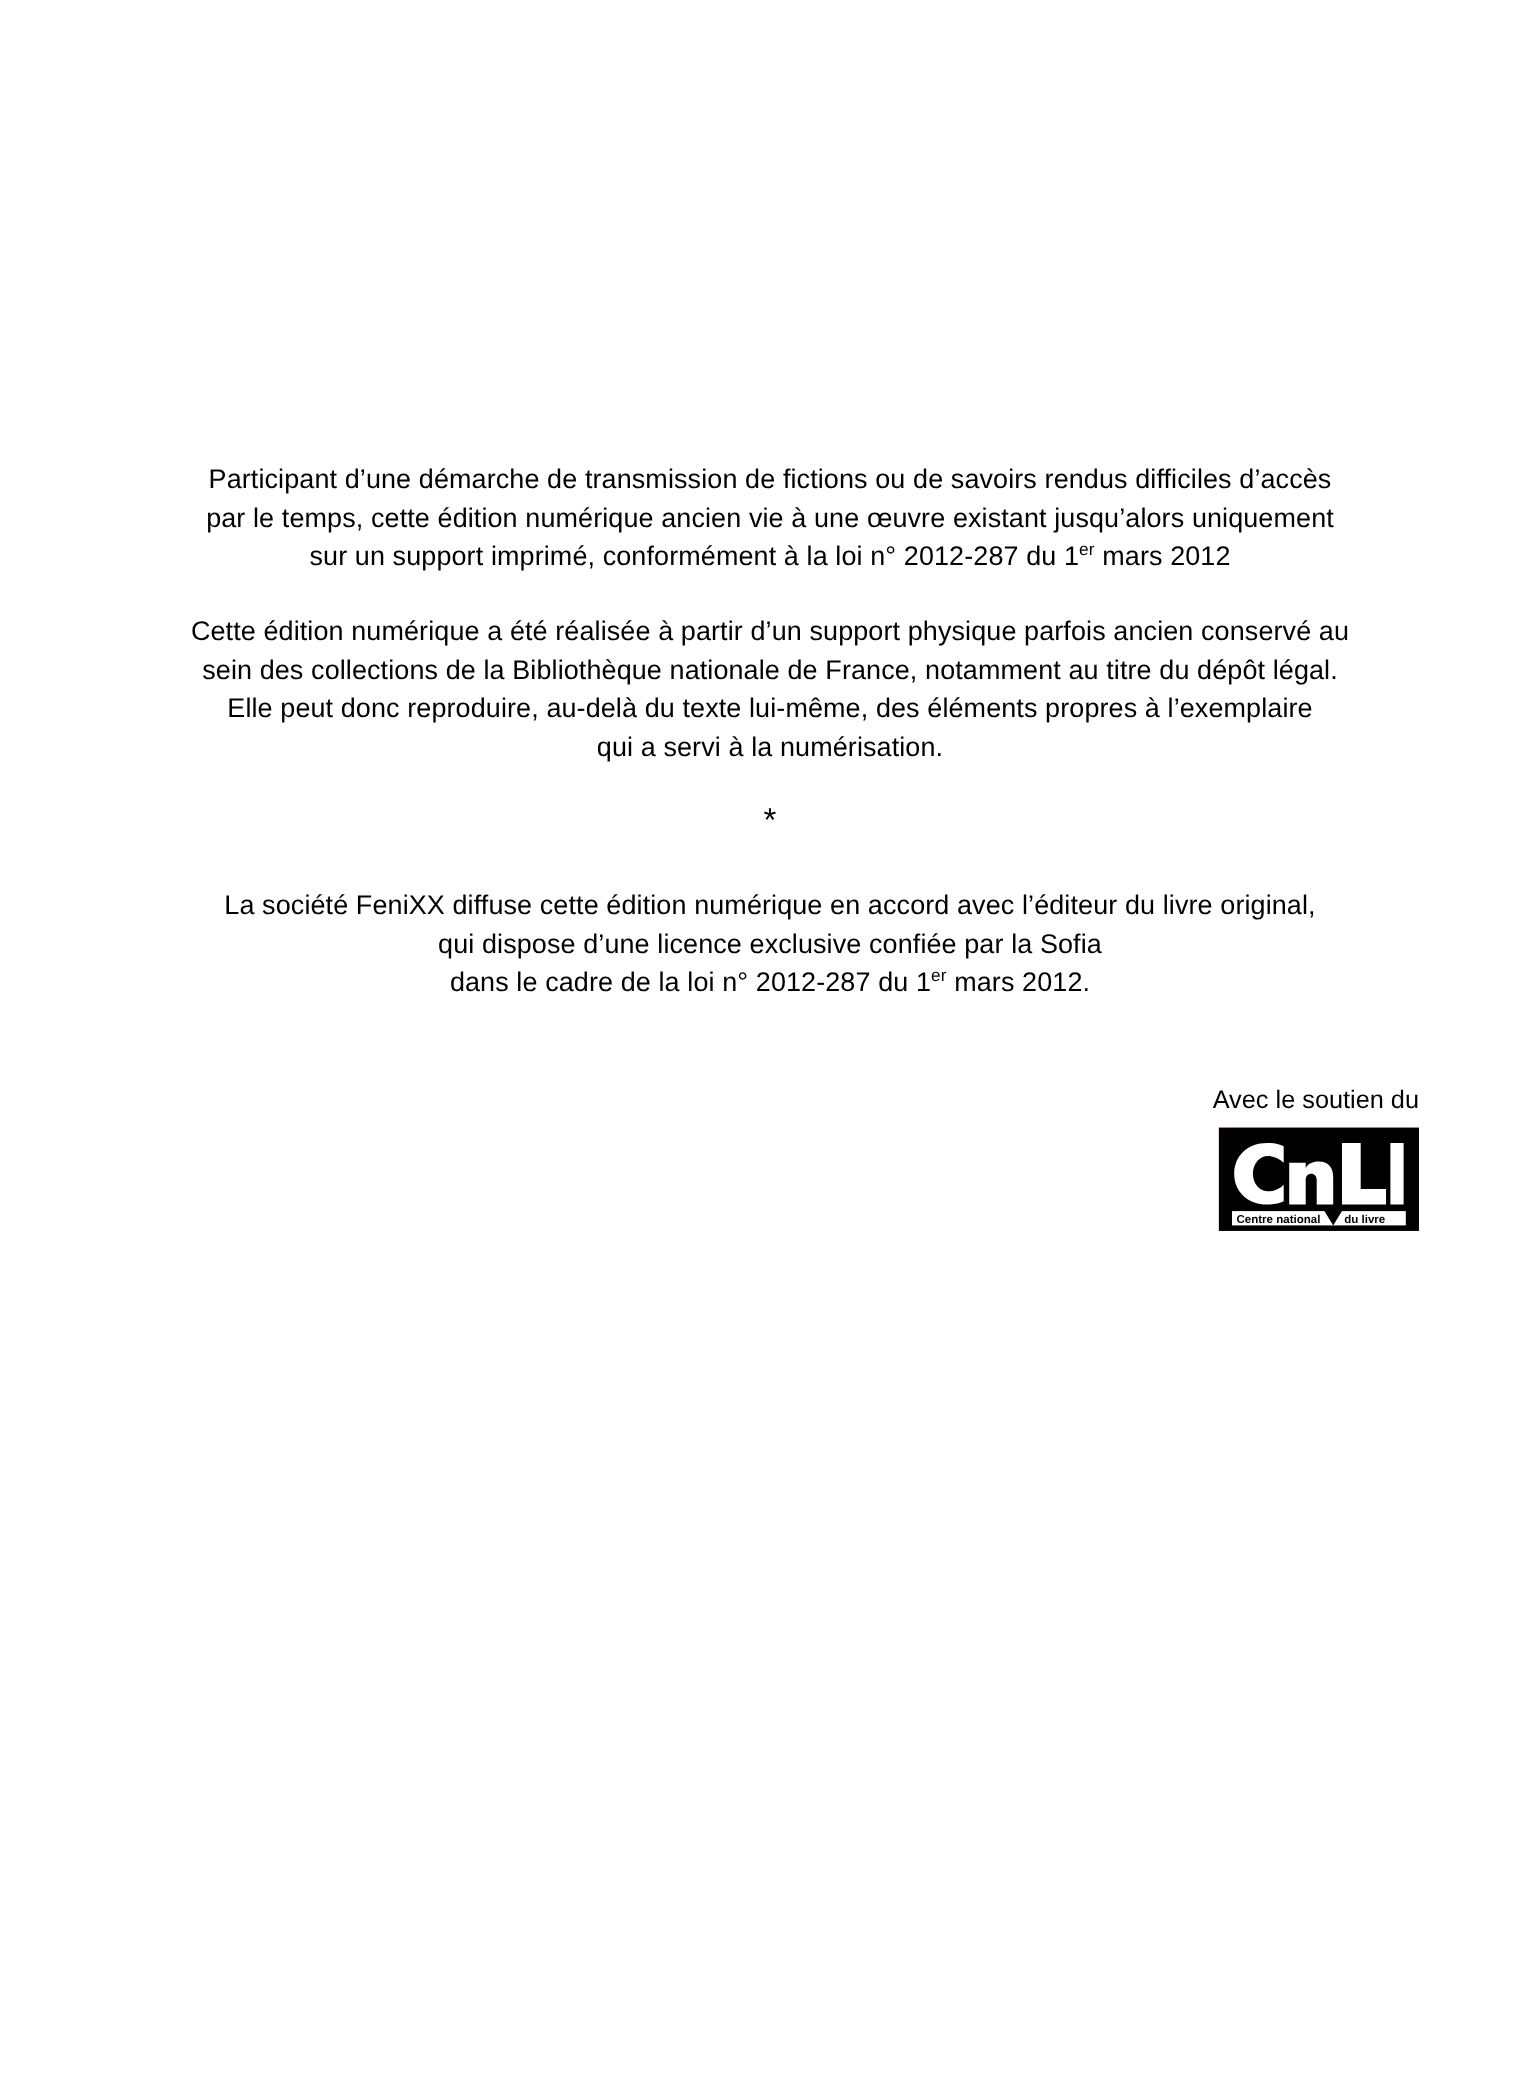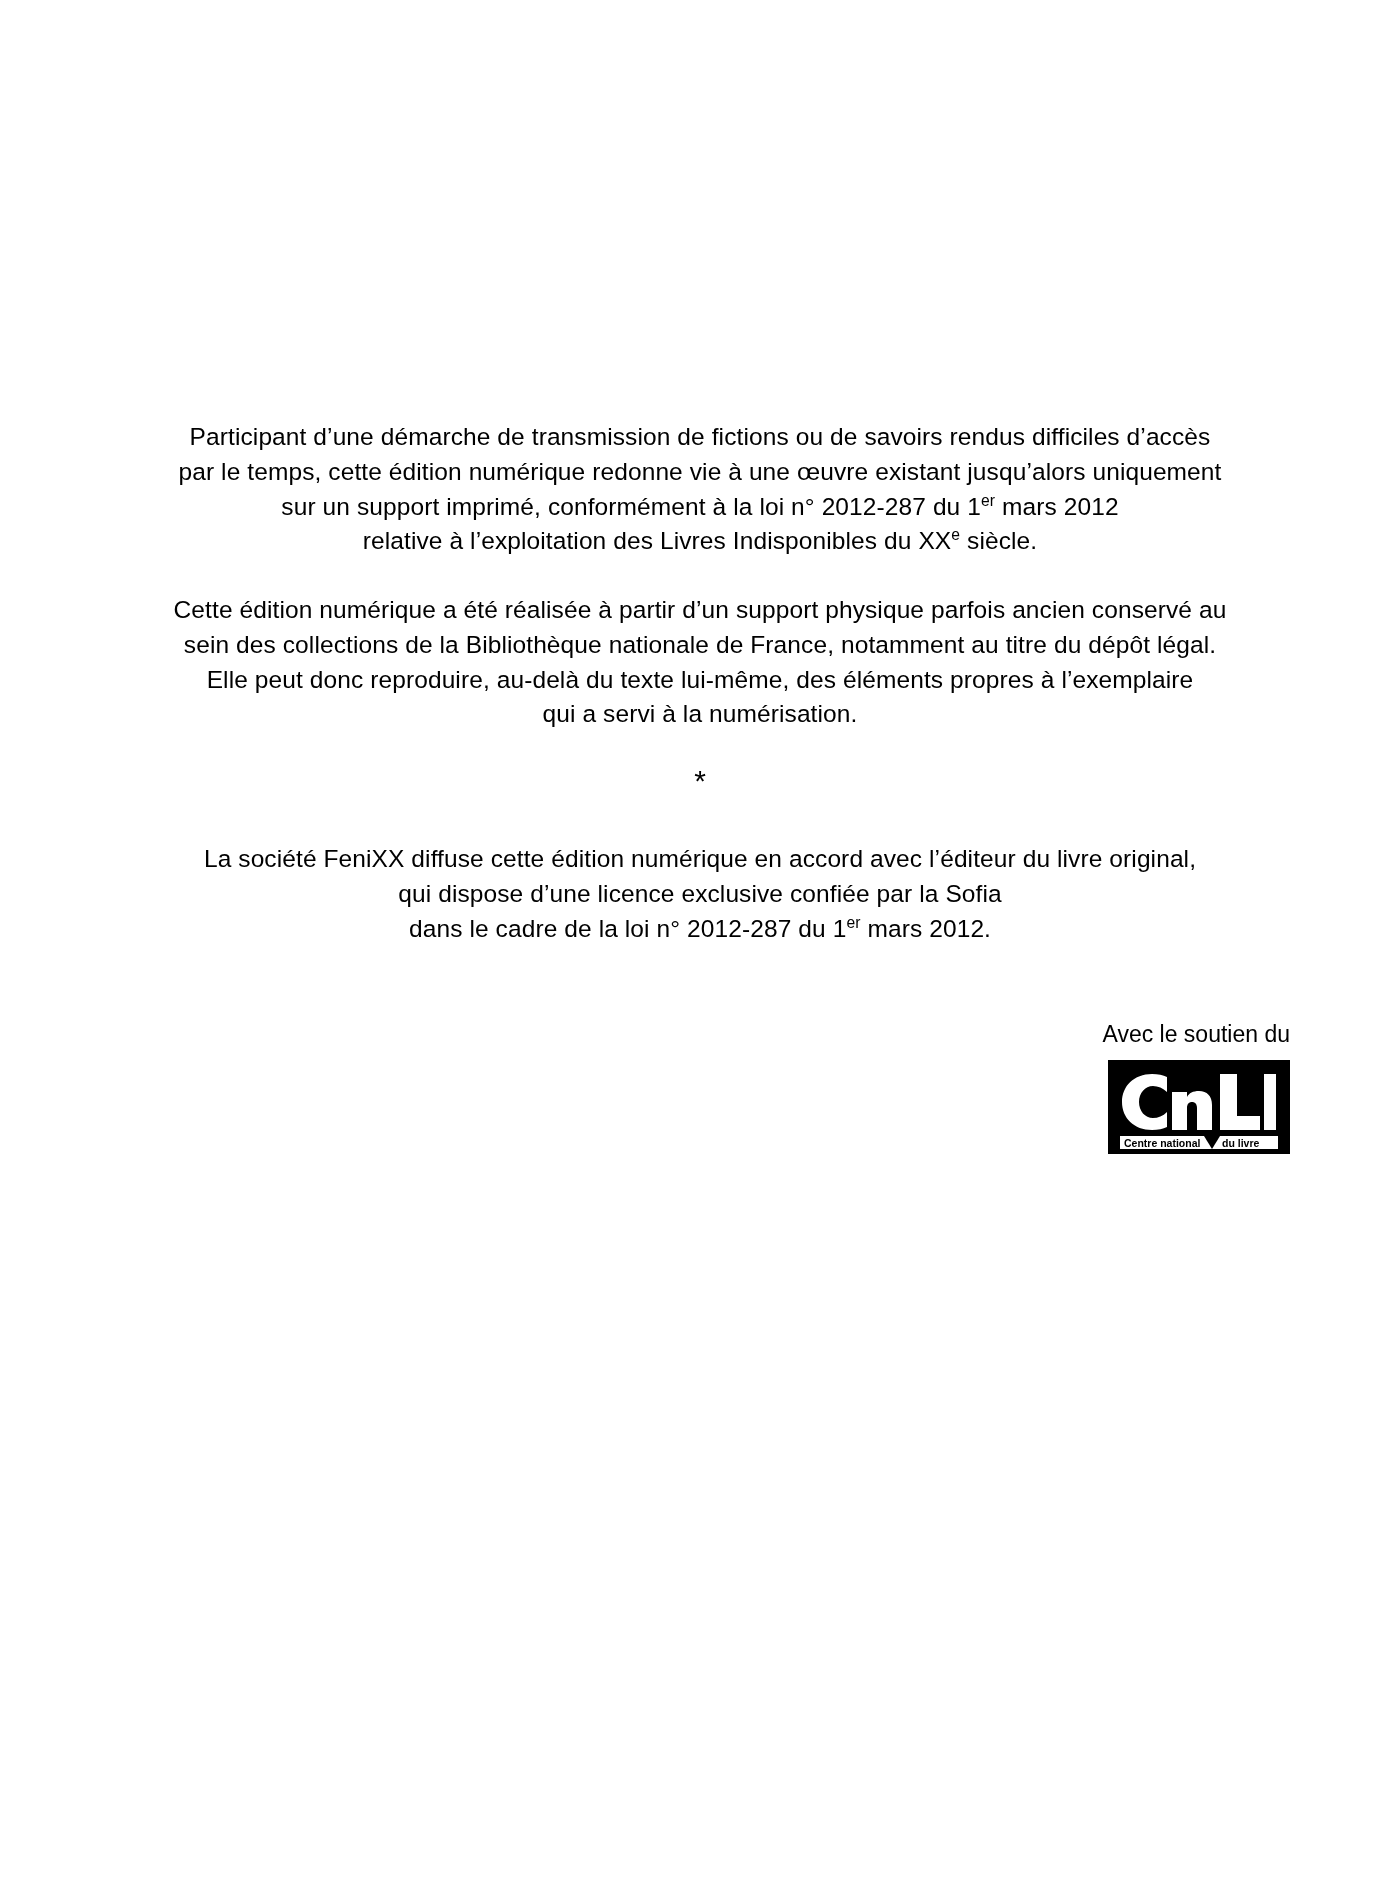--- a/index.html
+++ b/index.html
@@ -69,23 +69,22 @@
 </style>
 </head>
 <body>
 
 <div class="page">
 
   <div class="content">
 
     <p class="para">
       <span class="line">Participant d’une démarche de transmission de fictions ou de savoirs rendus difficiles d’accès</span>
-      <span class="line">par le temps, cette édition numérique redonne vie à une œuvre existant jusqu’alors uniquement</span>
+      <span class="line">par le temps, cette édition numérique ancien vie à une œuvre existant jusqu’alors uniquement</span>
       <span class="line">sur un support imprimé, conformément à la loi n° 2012-287 du 1<sup>er</sup> mars 2012</span>
-      <span class="line">relative à l’exploitation des Livres Indisponibles du XX<sup>e</sup> siècle.</span>
     </p>
 
     <p class="para">
       <span class="line">Cette édition numérique a été réalisée à partir d’un support physique parfois ancien conservé au</span>
       <span class="line">sein des collections de la Bibliothèque nationale de France, notamment au titre du dépôt légal.</span>
       <span class="line">Elle peut donc reproduire, au-delà du texte lui-même, des éléments propres à l’exemplaire</span>
       <span class="line">qui a servi à la numérisation.</span>
     </p>
 
 

